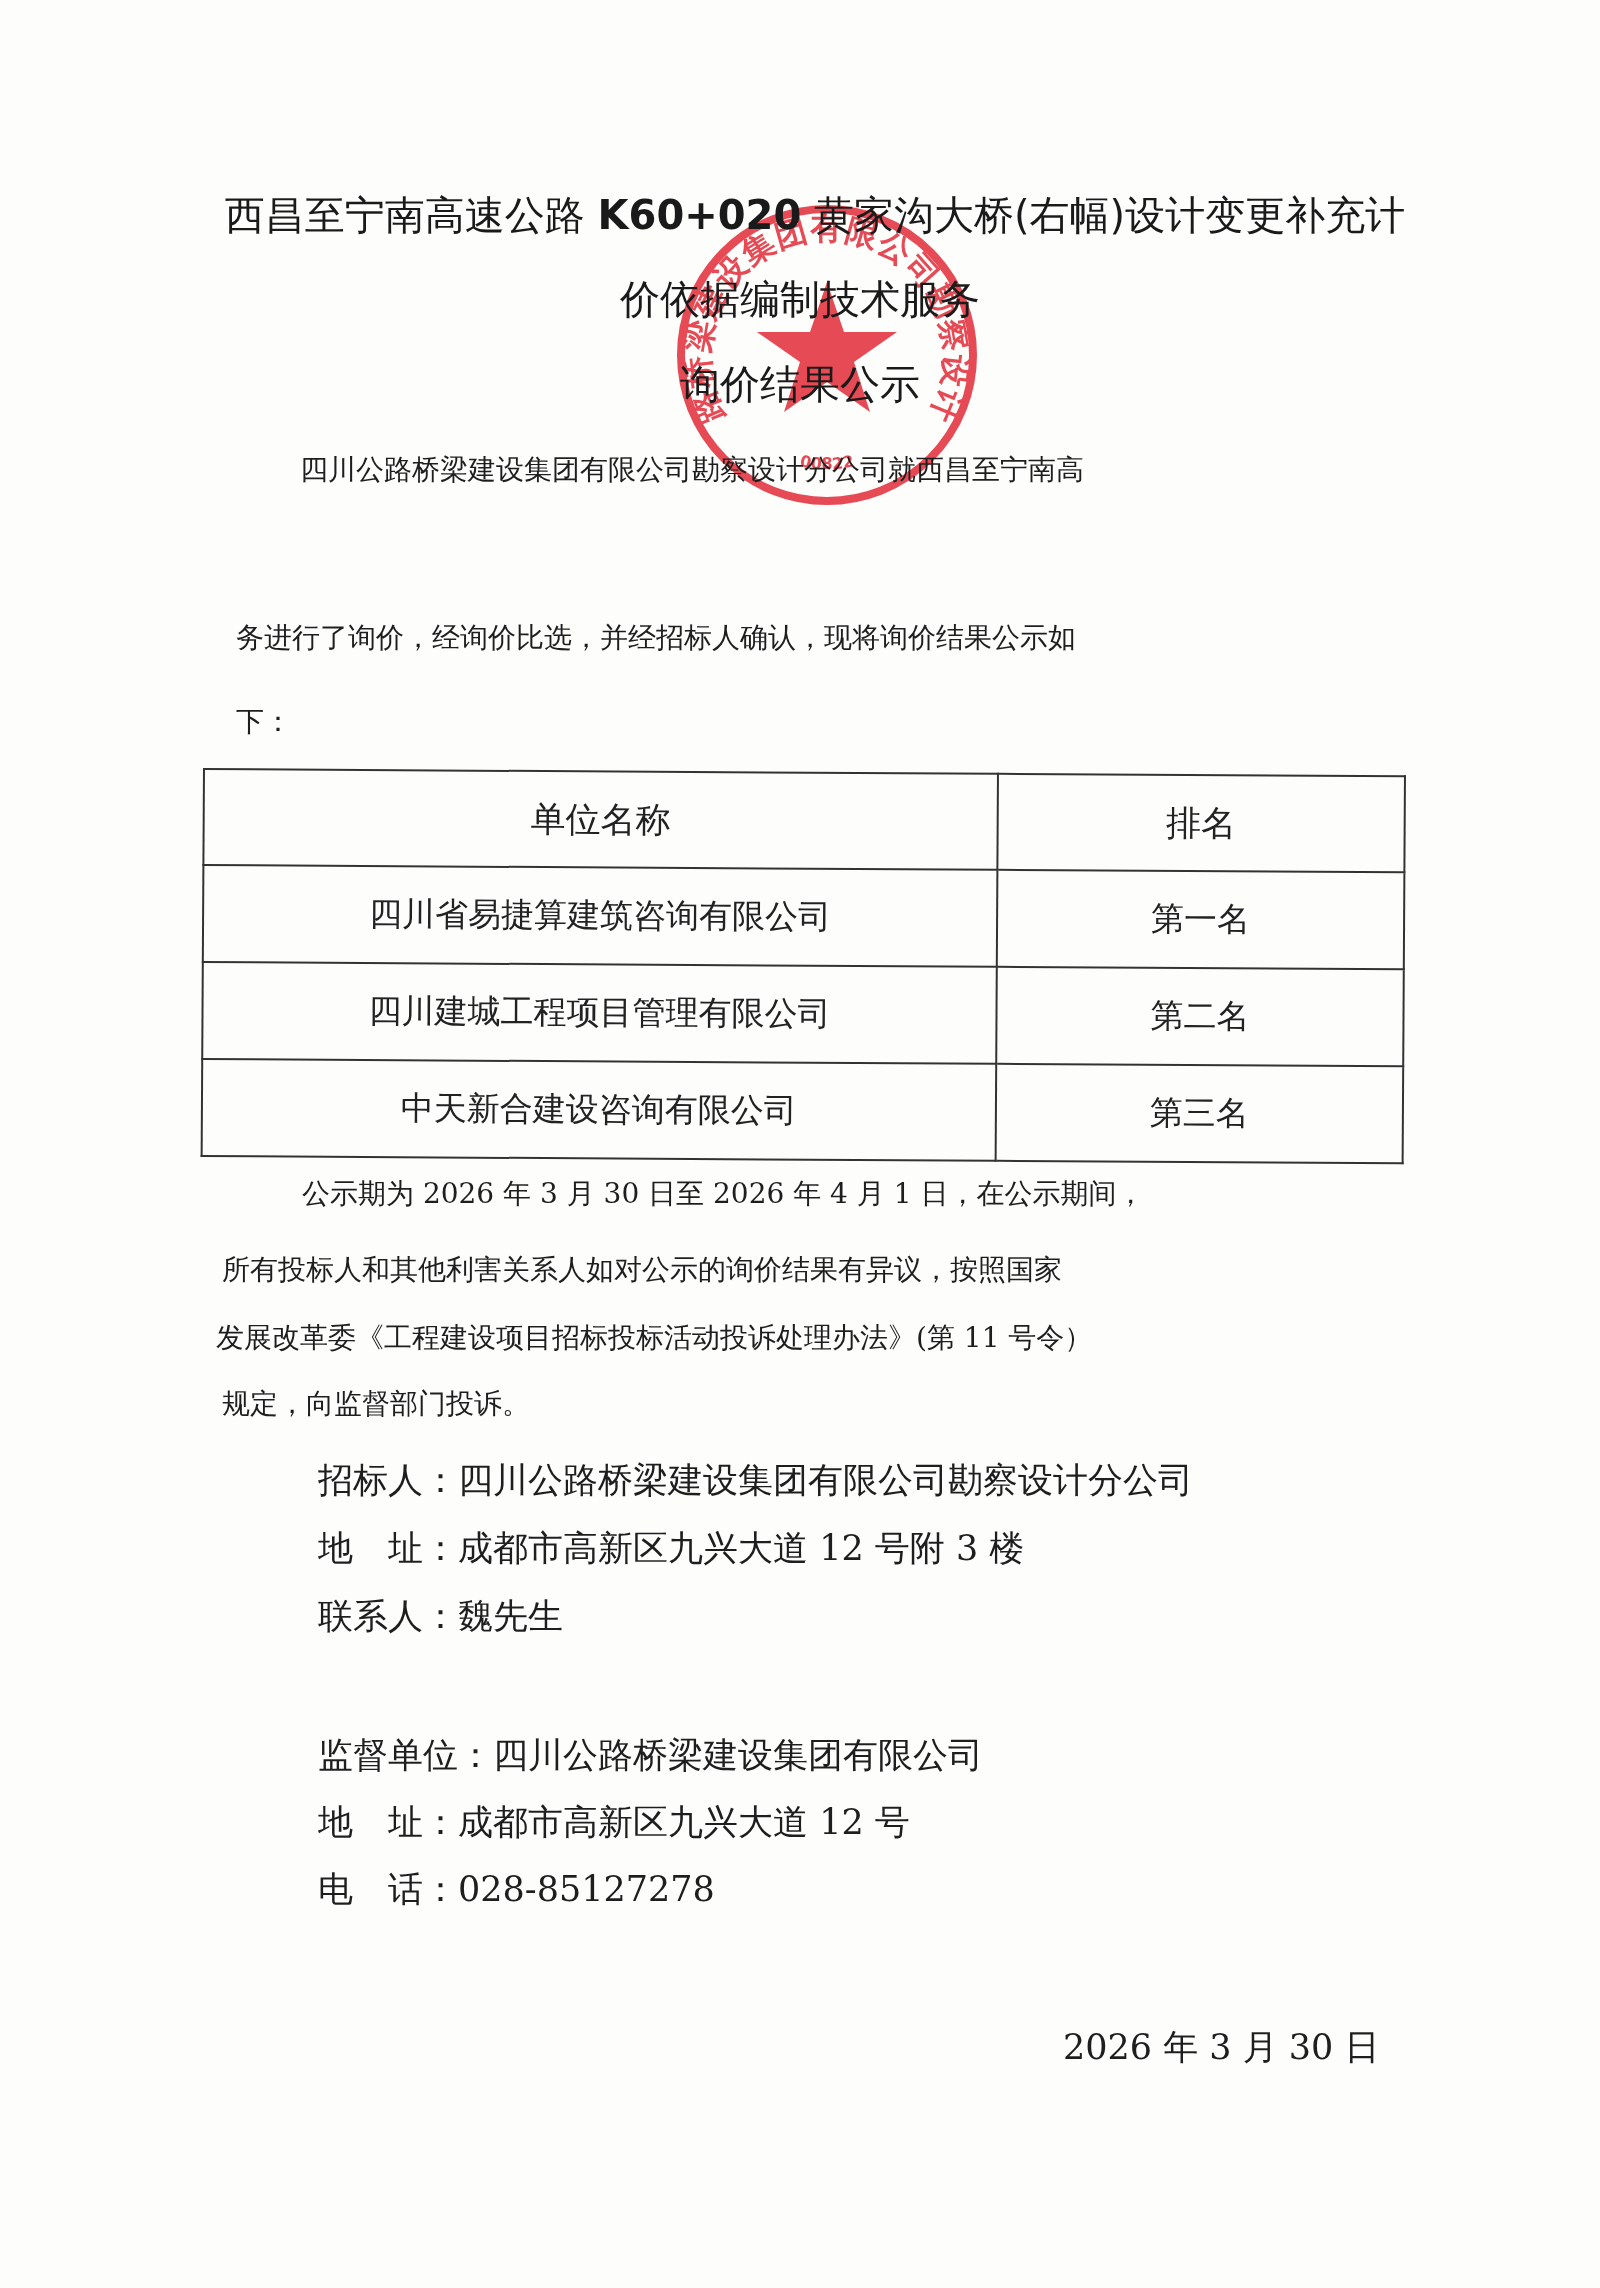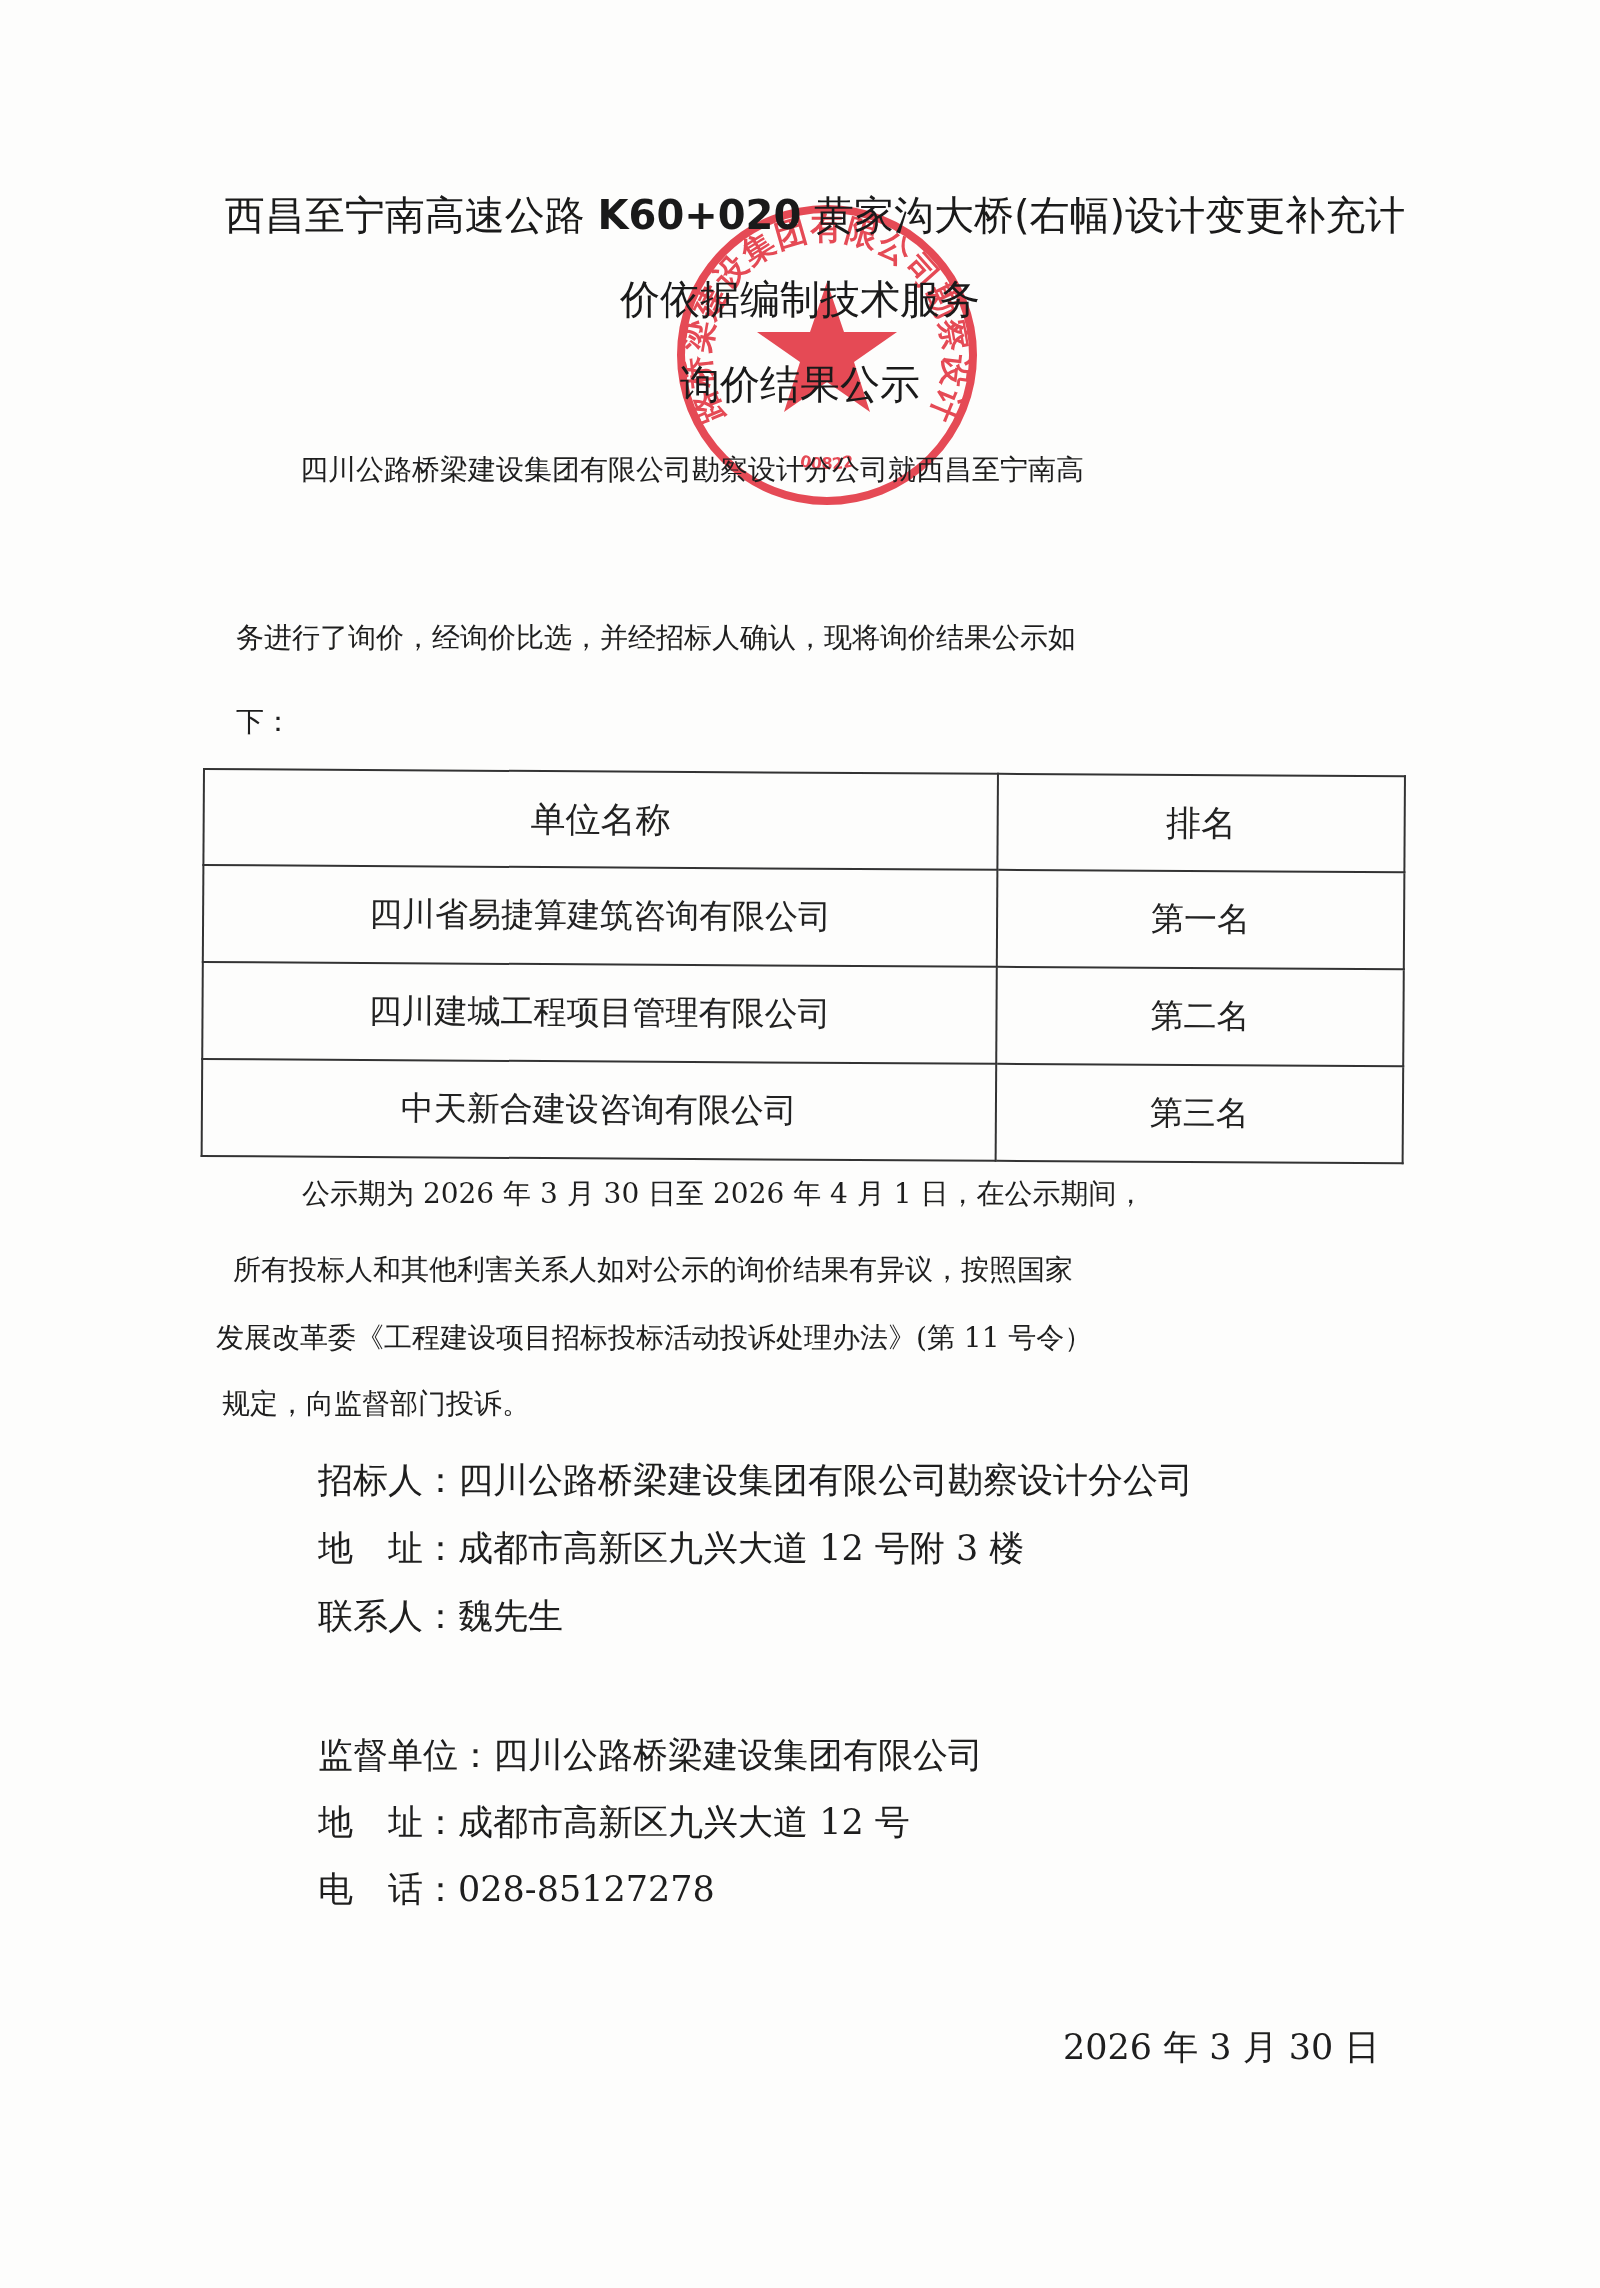--- a/index.html
+++ b/index.html
@@ -101,21 +101,21 @@
         <td>第二名</td>
       </tr>
       <tr>
         <td>中天新合建设咨询有限公司</td>
         <td>第三名</td>
       </tr>
     </tbody>
   </table>
 
   <div class="para" style="left:302px; top:1180px;">公示期为 2026 年 3 月 30 日至 2026 年 4 月 1 日，在公示期间，</div>
-  <div class="para" style="left:222px; top:1256px;margin-left:11px;">所有投标人和其他利害关系人如对公示的询价结果有异议，按照国家</div>
+  <div class="para" style="left:222px; top:1256px;">所有投标人和其他利害关系人如对公示的询价结果有异议，按照国家</div>
   <div class="para" style="left:216px; top:1324px;">发展改革委《工程建设项目招标投标活动投诉处理办法》(第 11 号令）</div>
   <div class="para" style="left:222px; top:1390px;">规定，向监督部门投诉。</div>
 
   <div class="contact" style="top:1457px;"><span>招标人：</span><span>四川公路桥梁建设集团有限公司勘察设计分公司</span></div>
   <div class="contact" style="top:1525px;"><span>地　址：</span><span>成都市高新区九兴大道 12 号附 3 楼</span></div>
   <div class="contact" style="top:1593px;"><span>联系人：</span><span>魏先生</span></div>
   <div class="contact" style="top:1732px;text-align:center;"><span>监督单位：</span><span>四川公路桥梁建设集团有限公司</span></div>
   <div class="contact" style="top:1799px;"><span>地　址：</span><span>成都市高新区九兴大道 12 号</span></div>
   <div class="contact" style="top:1866px;"><span>电　话：</span><span>028-85127278</span></div>
 

